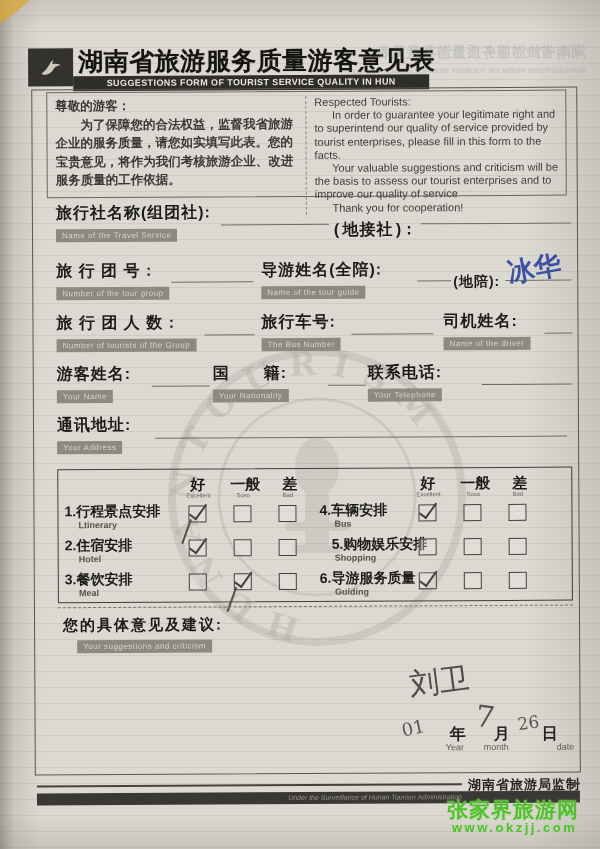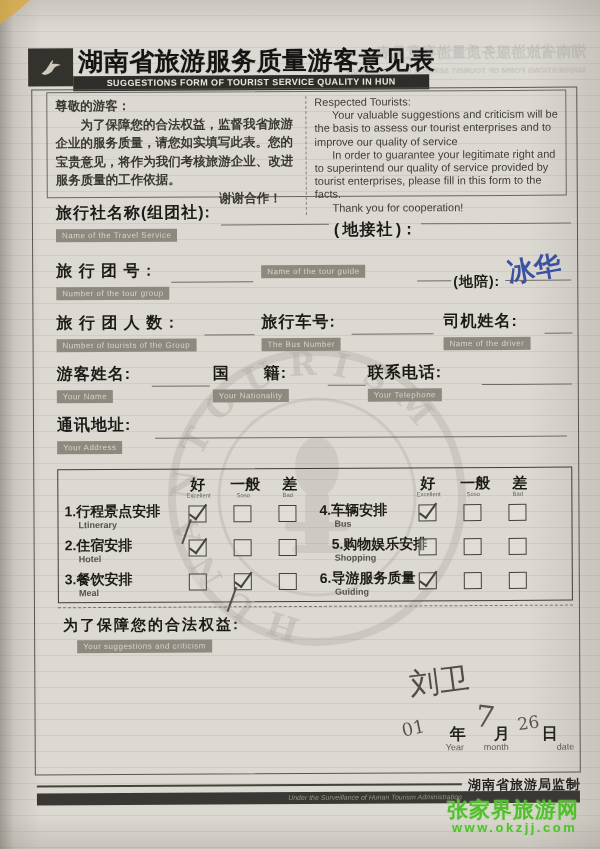--- a/index.html
+++ b/index.html
@@ -112,44 +112,44 @@
       <div class="b1">湖南省旅游服务质量游客意见表</div>
       <div class="b2">SUGGESTIONS FORM OF TOURIST SERVICE QUALITY IN HUN</div>
     </div>
 
     <div class="outer-box"></div>
 
     <div class="greet-box">
       <div class="greet-cn">
         <div>尊敬的游客：</div>
         <div class="ind">为了保障您的合法权益，监督我省旅游企业的服务质量，请您如实填写此表。您的宝贵意见，将作为我们考核旅游企业、改进服务质量的工作依据。</div>
-        <div class="close">谢谢合作！</div>
       </div>
       <div class="greet-en">
         <div>Respected Tourists:</div>
+        <div class="ind">In order to guarantee your legitimate right and to superintend our quality of service provided by tourist enterprises, please fill in this form to the facts.</div>
         <div class="ind">Your valuable suggestions and criticism will be the basis to assess our tourist enterprises and to improve our quality of service</div>
-        <div class="ind">In order to guarantee your legitimate right and to superintend our quality of service provided by tourist enterprises, please fill in this form to the facts.</div>
         <div class="ind">Thank you for cooperation!</div>
       </div>
     </div>
 
     <div class="abs" style="left:57px;top:202px;">
       <div class="flabel">旅行社名称(组团社):</div>
       <div class="sublab">Name of the Travel Service</div>
     </div>
     <div class="uline" style="left:222px;top:224px;width:108px;"></div>
     <div class="flabel abs" style="left:333px;top:220px;font-family:Liberation Mono, monospace;">(地接社):</div>
     <div class="uline" style="left:422px;top:224px;width:150px;"></div>
 
     <div class="abs" style="left:57px;top:260px;">
       <div class="flabel">旅 行 团 号 :</div>
       <div class="sublab">Number of the tour group</div>
     </div>
     <div class="uline" style="left:172px;top:281px;width:82px;"></div>
     <div class="abs" style="left:262px;top:260px;">
+      <div class="flabel">导游姓名(全陪):</div>
       <div class="sublab">Name of the tour guide</div>
     </div>
     <div class="uline" style="left:418px;top:281px;width:34px;"></div>
     <div class="flabel abs" style="left:454px;top:274px;font-size:14px;">(地陪):</div>
     <div class="uline" style="left:506px;top:281px;width:66px;"></div>
     <div class="hand-blue" style="left:508px;top:252px;font-size:27px;">冰华</div>
 
     <div class="abs" style="left:57px;top:312px;">
       <div class="flabel">旅 行 团 人 数 :</div>
       <div class="sublab">Number of tourists of the Group</div>
@@ -237,21 +237,21 @@
       <div class="ritem" style="left:261px;top:101px;">6.导游服务质量</div>
       <div class="ritem-en" style="left:276px;top:118px;">Guiding</div>
       <div class="cb checked" style="left:360px;top:104px;"></div>
       <div class="cb" style="left:405px;top:104px;"></div>
       <div class="cb" style="left:450px;top:104px;"></div>
     </div>
 
     <div class="dashline"></div>
 
     <div class="abs" style="left:62px;top:615px;">
-      <div class="flabel" style="font-size:15px;letter-spacing:2px;">为了保障您的合法权益:</div>
+      <div class="flabel" style="font-size:15px;letter-spacing:2px;">您的具体意见及建议:</div>
       <div class="sublab" style="margin-left:14px;margin-top:4px;">Your suggestions and criticism</div>
     </div>
     <div class="abs" style="left:57px;top:660px;width:510px;height:105px;"></div>
 
     <div class="hand-dark" style="left:408px;top:662px;font-size:30px;transform:rotate(-7deg);">刘卫</div>
     <div class="hand-dark" style="left:400px;top:718px;font-size:18px;transform:rotate(-12deg);color:#585550;">01</div>
     <span class="date-cn abs" style="left:448px;top:725px;">年</span>
     <div class="hand-dark" style="left:474px;top:700px;font-size:30px;transform:rotate(8deg);color:#585550;">7</div>
     <span class="date-cn abs" style="left:492px;top:725px;">月</span>
     <div class="hand-dark" style="left:516px;top:714px;font-size:17px;transform:rotate(-8deg);color:#585550;">26</div>

